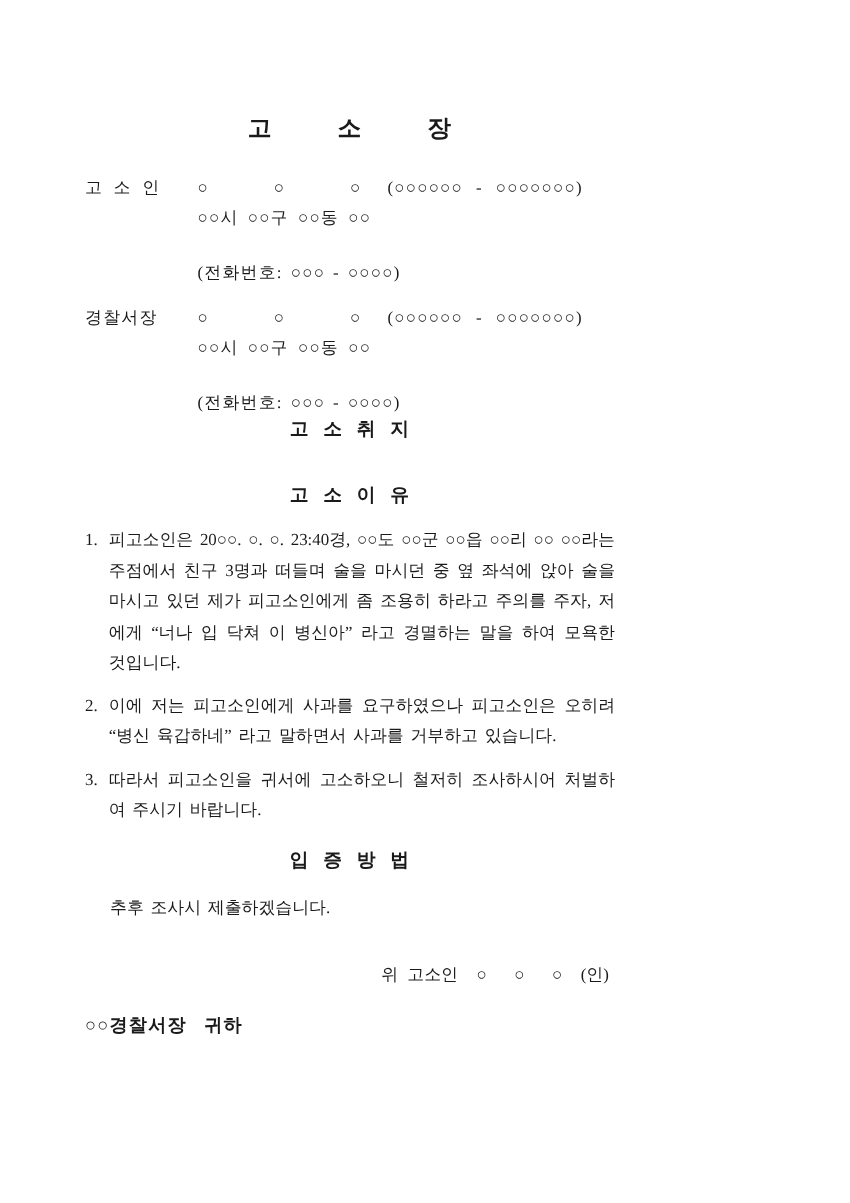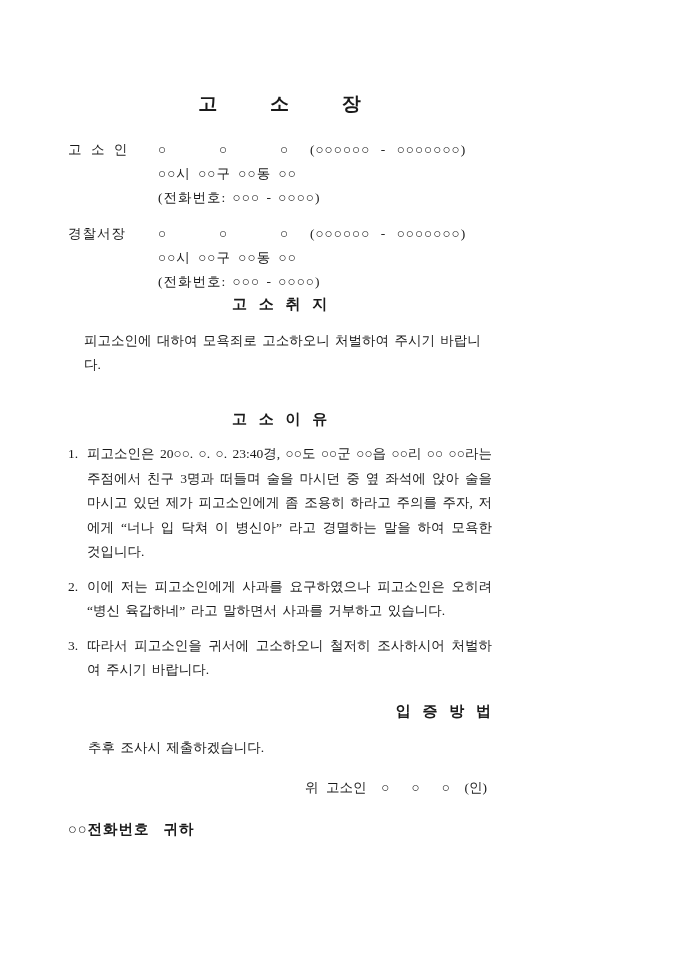--- a/index.html
+++ b/index.html
@@ -35,34 +35,34 @@
   .party-label {
     width: 90px;
     flex: 0 0 90px;
     white-space: pre;
     word-spacing: 4px;
     letter-spacing: 1px;
   }
   .party-value { white-space: pre; letter-spacing: 1px; }
   .party-value.name { word-spacing: 6px; }
   .party-value.addr { word-spacing: 3px; }
-  .party-value.tel  { word-spacing: 2px; }
+  .party-value.tel  { word-spacing: 2px; margin-top: 20px; }
 
   .section-heading {
     text-align: center;
     font-size: 15px;
     font-weight: bold;
     word-spacing: 6px;
     letter-spacing: 1px;
     line-height: 21px;
     white-space: pre;
   }
   .heading-purpose  { }
   .heading-reasons  { margin-top: 32px; text-align: center; }
-  .heading-evidence { margin-top: 18px; text-align: right; }
+  .heading-evidence { margin-top: 18px; }
 
   .purpose-body {
     margin-top: 14px;
     padding-left: 16px;
     font-size: 13.5px;
     line-height: 24px;
     word-spacing: 2px;
   }
 
   .reason-list { margin-top: 12px; }
@@ -88,21 +88,21 @@
   }
 
   .date-line {
     margin-top: 20px;
     margin-left: 250px;
     font-size: 13.5px;
     line-height: 24px;
     white-space: pre;
   }
   .signature-line {
-    margin-top: 16px;
+    margin-top: 30px;
     margin-left: 237px;
     font-size: 13.5px;
     line-height: 24px;
     white-space: pre;
     word-spacing: 4px;
   }
   .recipient-line {
     margin-top: 17px;
     font-size: 14.5px;
     font-weight: bold;
@@ -142,21 +142,20 @@
       <span class="party-label"></span>
       <span class="party-value addr">○○시 ○○구 ○○동 ○○</span>
     </div>
     <div class="party-row">
       <span class="party-label"></span>
       <span class="party-value tel">(전화번호: ○○○ - ○○○○)</span>
     </div>
   </div>
 
   <h2 class="section-heading heading-purpose">고 소 취 지</h2>
-  <p class="purpose-body">피고소인에 대하여 모욕죄로 고소하오니 처벌하여 주시기 바랍니다.</p>
 
   <h2 class="section-heading heading-reasons">고 소 이 유</h2>
 
   <div class="reason-list">
     <div class="reason-item">
       <span class="reason-no">1.</span>
       <span class="reason-text">피고소인은 20○○. ○. ○. 23:40경, ○○도 ○○군 ○○읍 ○○리 ○○ ○○라는 주점에서 친구 3명과 떠들며 술을 마시던 중 옆 좌석에 앉아 술을 마시고 있던 제가 피고소인에게 좀 조용히 하라고 주의를 주자, 저에게 “너나 입 닥쳐 이 병신아” 라고 경멸하는 말을 하여 모욕한 것입니다.</span>
     </div>
     <div class="reason-item">
       <span class="reason-no">2.</span>
@@ -165,15 +164,15 @@
     <div class="reason-item">
       <span class="reason-no">3.</span>
       <span class="reason-text">따라서 피고소인을 귀서에 고소하오니 철저히 조사하시어 처벌하여 주시기 바랍니다.</span>
     </div>
   </div>
 
   <h2 class="section-heading heading-evidence">입 증 방 법</h2>
   <p class="evidence-body">추후 조사시 제출하겠습니다.</p>
 
   <div class="signature-line">위 고소인  ○   ○   ○  (인)</div>
-  <div class="recipient-line">○○전화번호   귀하</div>
+  <div class="recipient-line">○○경찰서장   귀하</div>
 
 </div>
 
 </body></html>

